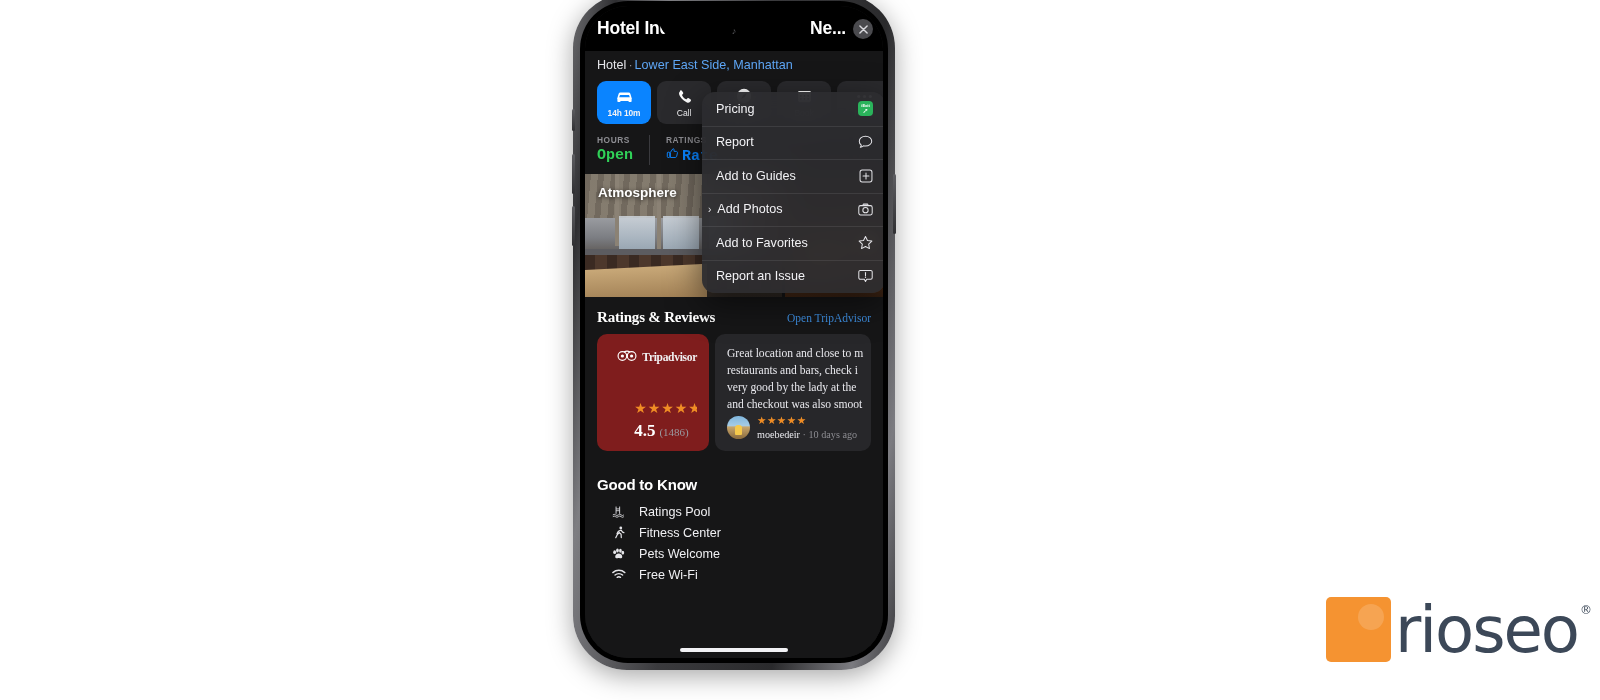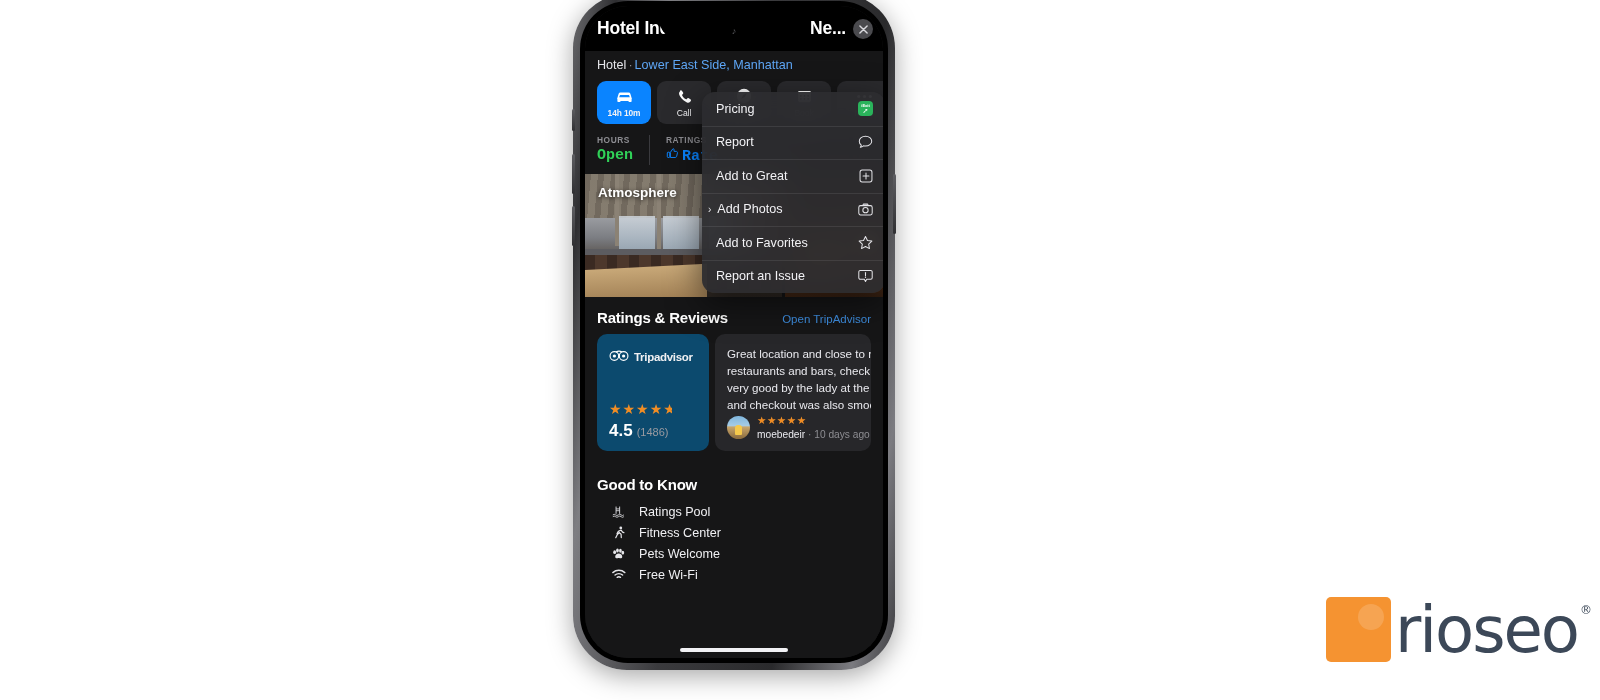--- a/index.html
+++ b/index.html
@@ -145,31 +145,31 @@
              background:repeating-linear-gradient(0deg,#6b4a3c 0 4px,#7d5a48 4px 8px); opacity:.9; }
   .ph-bar{ position:absolute; left:0; right:0; bottom:34px; height:14px; background:#5c5c60; }
   .ph-stools{ position:absolute; left:0; right:0; bottom:8px; height:34px;
               background:repeating-linear-gradient(90deg,#3a2a22 0 10px,#4d382c 10px 22px); }
   .ph-table{ position:absolute; left:-6px; bottom:-4px; width:128px; height:34px;
              background:linear-gradient(180deg,#c8a878,#a07f54); transform:skewY(-3deg); }
   .ph-night{ position:absolute; inset:0; background:linear-gradient(175deg,#2a1c12 0%,#4a2c17 40%,#6b3c1d 66%,#2a1a10 100%); }
   .ph-lamp{ position:absolute; border-radius:50%; background:radial-gradient(circle,#ffcf86,rgba(255,190,90,0) 70%); }
 
   
-  #reviews-section{ padding:12px 12px 11px 12px; }
+  #reviews-section{ padding:12px 12px 11px 12px;font-family:Liberation Serif, serif; }
   #reviews-header{ display:flex; align-items:baseline; justify-content:space-between; }
   #reviews-title{ font-size:15px; font-weight:700; letter-spacing:-.2px; }
   #open-tripadvisor-link{ font-size:11.5px; color:#3e8ee0; white-space:nowrap; }
 
   #reviews-cards{ display:flex; gap:6px; margin-top:8px; }
   #tripadvisor-card{
     flex:none; width:112px; height:117px; border-radius:10px;
-    background:#0c4a6e;
+    background:#7f1d1d;
     padding:14px 12px 10px 12px;
-    display:flex; flex-direction:column; justify-content:space-between;
+    display:flex; flex-direction:column; justify-content:space-between;align-items:flex-end;
   }
   #tripadvisor-brand{ display:flex; align-items:center; gap:5px; }
   #tripadvisor-wordmark{ font-size:11.5px; font-weight:700; letter-spacing:-.3px; color:#f0f0f2; }
   #tripadvisor-stars{ color:#f08d25; font-size:14px; letter-spacing:1px; line-height:1; }
   #tripadvisor-score-row{ display:flex; align-items:baseline; gap:4px; margin-top:5px; }
   #tripadvisor-score{ font-size:17px; font-weight:700; }
   #tripadvisor-count{ font-size:11px; color:#9a9aa0; }
 
   #review-card{
     flex:1; min-width:0; height:117px; border-radius:10px;
@@ -533,21 +533,21 @@
         <div class="menu-item">
           <span class="menu-item-label">Report</span>
           <span class="menu-icon">
             <svg width="15" height="14" viewBox="0 0 17 16" aria-hidden="true">
               <path d="M8.5 1.4c4 0 7.1 2.5 7.1 5.7 0 3.1-3.2 5.6-7.1 5.6-.8 0-1.6-.1-2.3-.3-1 .8-2.3 1.5-3.6 1.7.6-.8 1-1.7 1.1-2.5C2 10.5 1.4 9 1.4 7.1c0-3.2 3.1-5.7 7.1-5.7z" fill="none" stroke="#e4e4e8" stroke-width="1.15" stroke-linejoin="round"></path>
             </svg>
           </span>
         </div>
 
         <div class="menu-item">
-          <span class="menu-item-label">Add to Great</span>
+          <span class="menu-item-label">Add to Guides</span>
           <span class="menu-icon">
             <svg width="14" height="14" viewBox="0 0 16 16" aria-hidden="true">
               <rect x="1.2" y="1.2" width="13.6" height="13.6" rx="2.4" fill="none" stroke="#e4e4e8" stroke-width="1.15"></rect>
               <path d="M8 4.6v6.8M4.6 8h6.8" stroke="#e4e4e8" stroke-width="1.15" stroke-linecap="round"></path>
             </svg>
           </span>
         </div>
 
         <div class="menu-item">
           <span class="menu-item-label">

